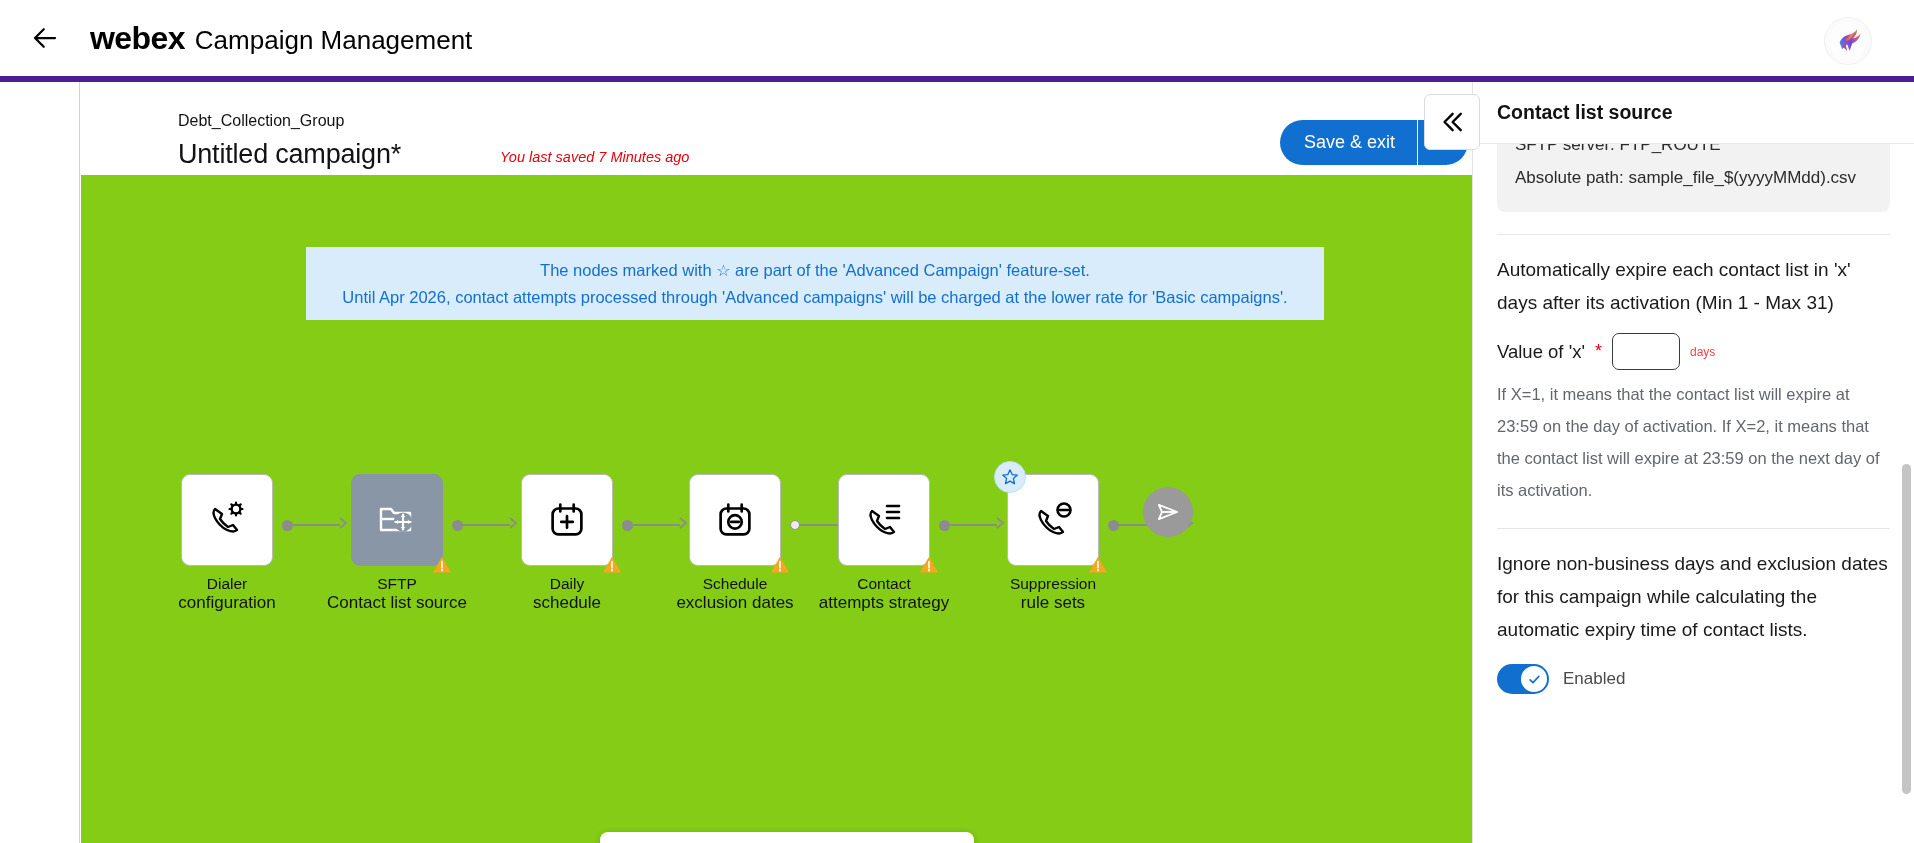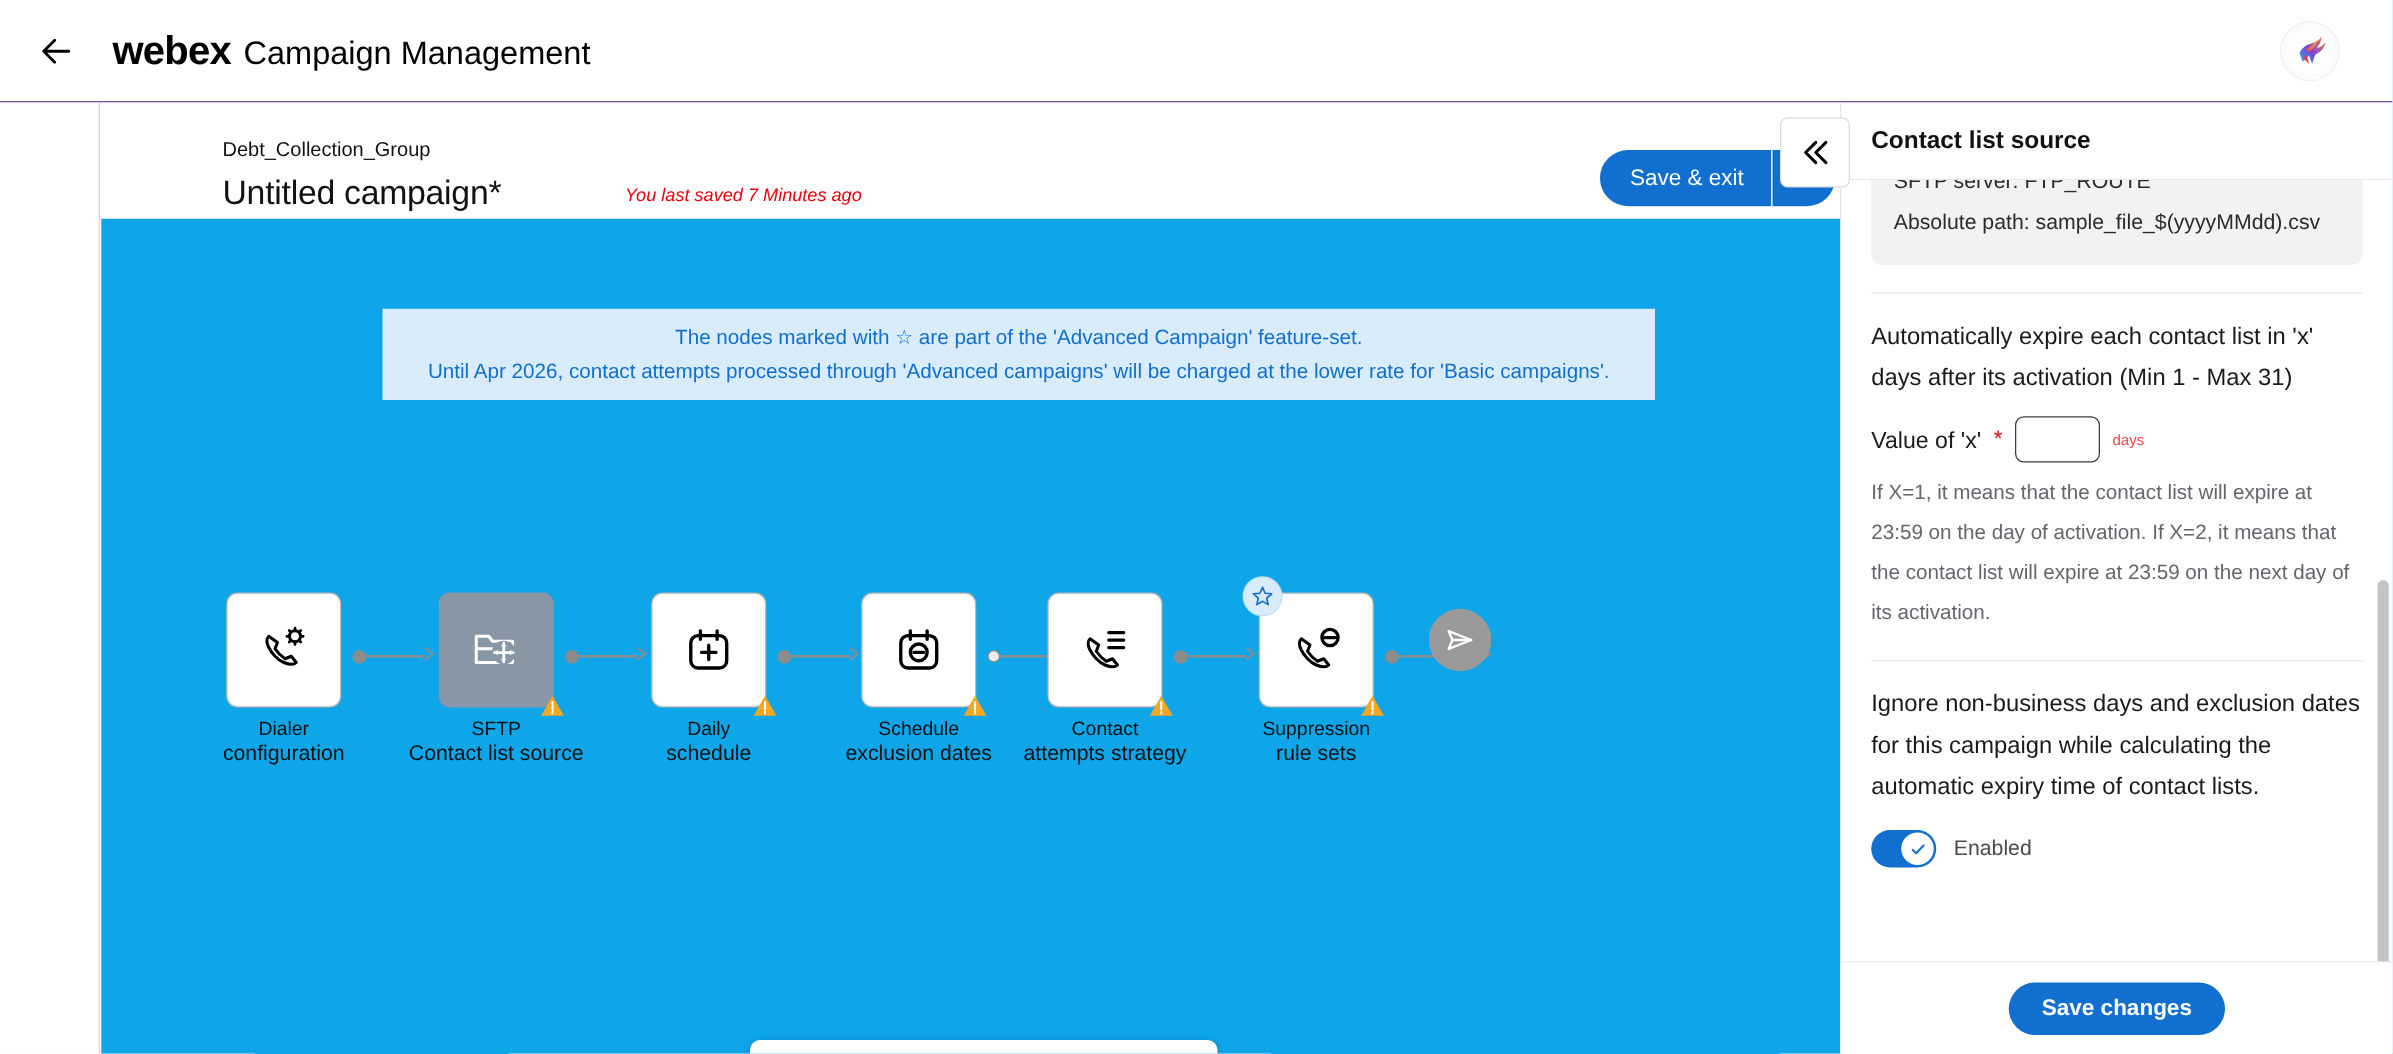--- a/index.html
+++ b/index.html
@@ -7,21 +7,21 @@
     width: 1914px; height: 843px;
     font-family: "Liberation Sans", sans-serif;
     background: #ffffff;
     overflow: hidden;
   }
   #app { position: relative; width: 1914px; height: 843px; background:#fff; }
 
   
   .appbar {
     position:absolute; left:0; top:0; width:1914px; height:82px;
-    background:#fff; border-bottom:1px solid #4c1d95;
+    background:#fff; border-bottom:6px solid #4c1d95;
     display:flex; align-items:center;
   }
   .back-btn {
     margin-left:22px; width:46px; height:46px; display:flex; align-items:center; justify-content:center;
     cursor:pointer; border-radius:6px;
   }
   .brand-wrap { display:flex; align-items:baseline; margin-left:22px; }
   .brand-webex { font-size:32px; font-weight:700; color:#000; letter-spacing:-0.6px; }
   .brand-title { font-size:26px; font-weight:400; color:#000; margin-left:10px; }
   .avatar {
@@ -68,21 +68,21 @@
   }
   .collapse-btn {
     position:absolute; left:1424px; top:94px; width:56px; height:56px;
     background:#fff; border:1px solid #dcdcdc; border-radius:6px;
     display:flex; align-items:center; justify-content:center; cursor:pointer; z-index:6;
   }
 
   
   .canvas {
     position:absolute; left:81px; top:175px; width:1391px; height:668px;
-    background:#0ea5e9; overflow:hidden;
+    background:#84cc16; overflow:hidden;
   }
   .banner {
     position:absolute; left:225px; top:72px; width:1018px;
     background:#d9ecfb; color:#1170cf; text-align:center;
     padding:10px 14px; font-size:16.5px; line-height:26px;
   }
   .banner .star { font-size:16px; }
 
   
   .flow {
@@ -509,18 +509,15 @@
           <span class="toggle-label">Enabled</span>
         </div>
 
       </div>
 
       <div class="panel-scrollbar">
         <div class="thumb" style="top:320px; height:330px;"></div>
       </div>
     </div>
 
-    <div class="panel-foot">
-      <button class="save-changes">Save changes</button>
-    </div>
   </div>
 
 </div>
 
 </body></html>

